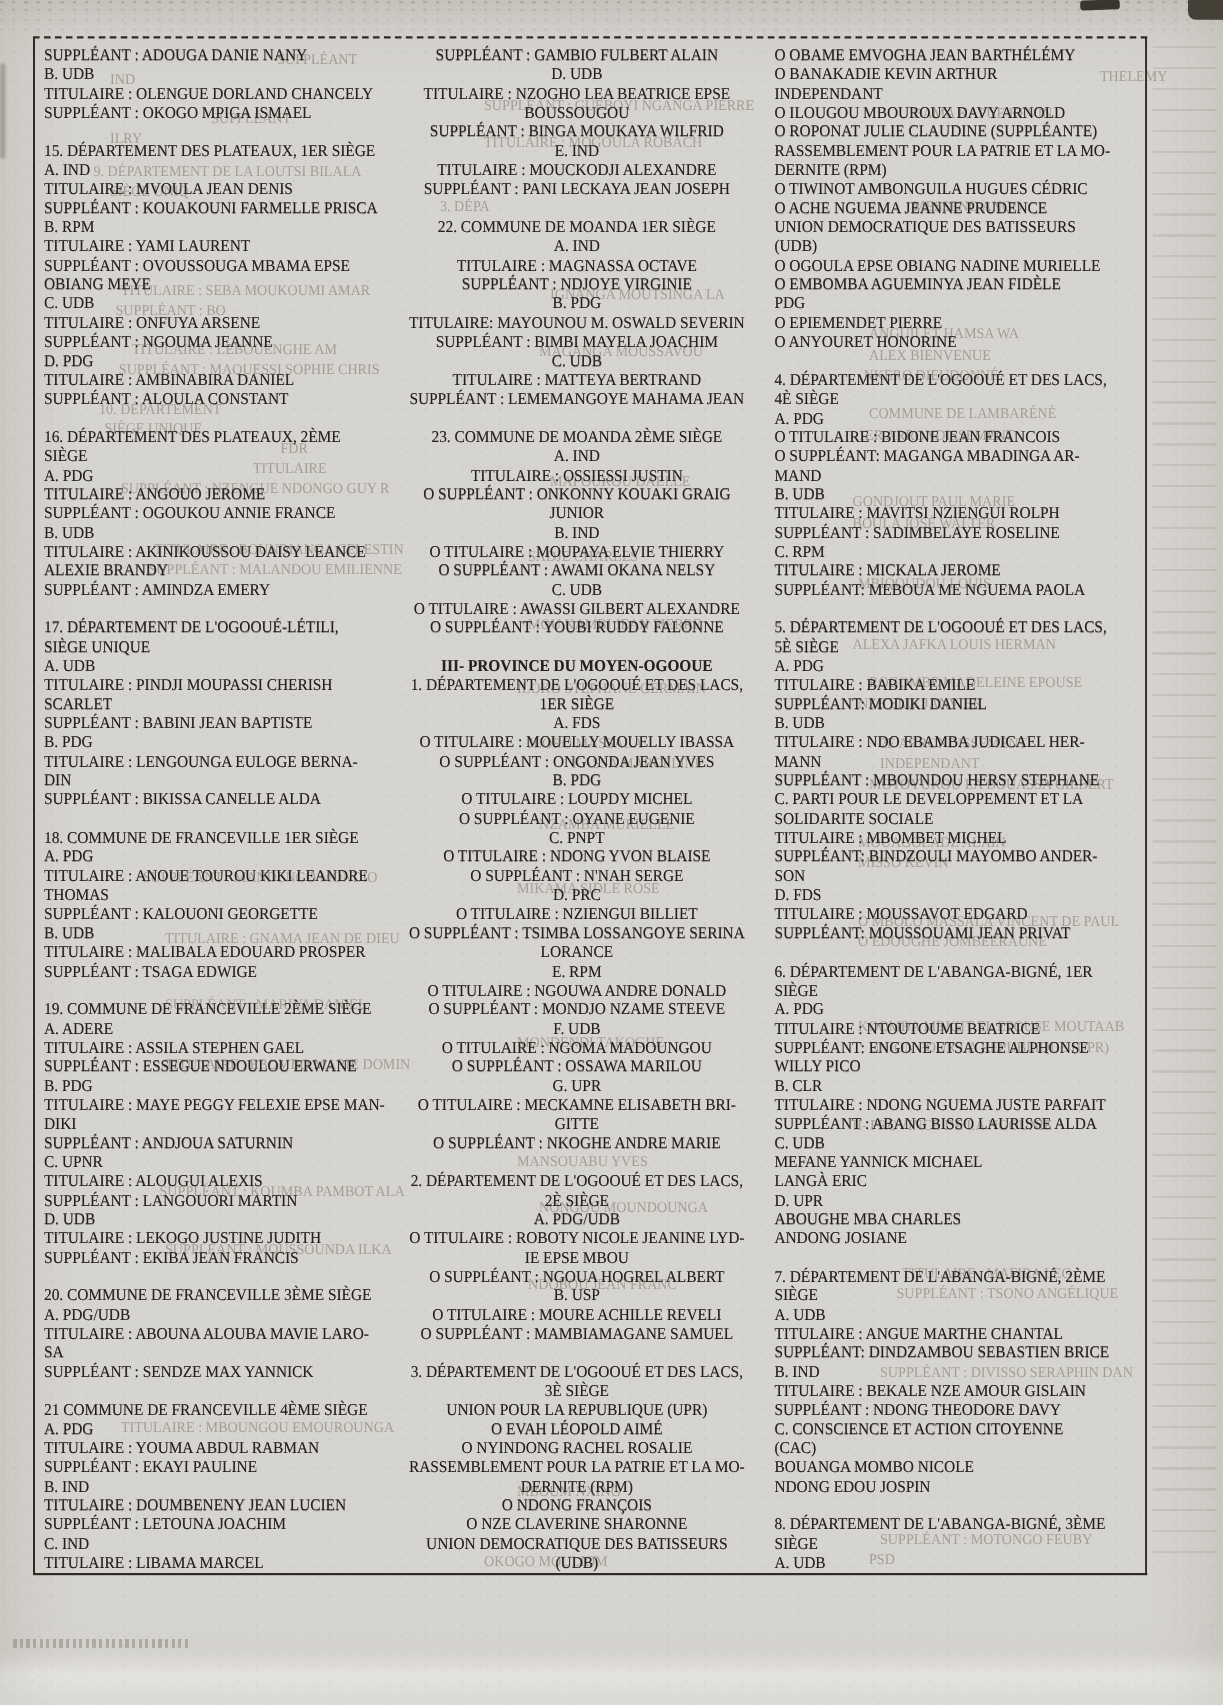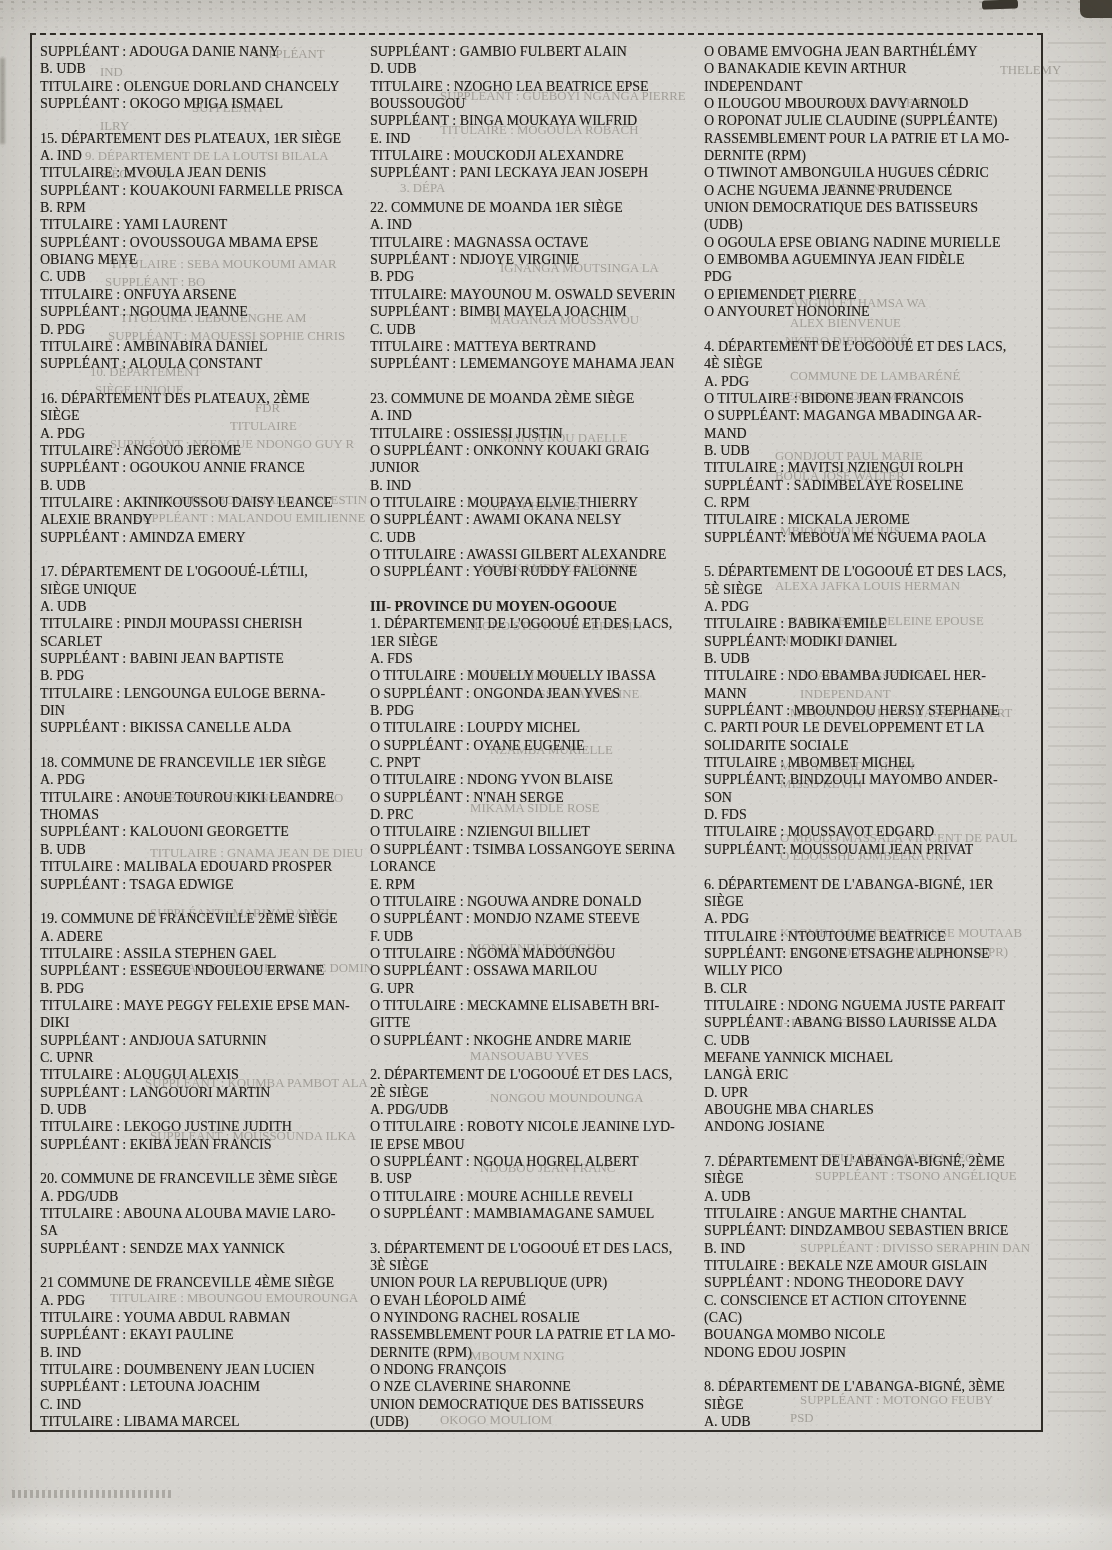--- a/index.html
+++ b/index.html
@@ -27,21 +27,21 @@
   .bottom-smudge{position:absolute;left:12px;top:1490px;width:160px;height:8px;
     background:repeating-linear-gradient(90deg, rgba(70,65,58,0.28) 0 3px, transparent 3px 6px);filter:blur(0.5px);}
   .right-ticks{position:absolute;left:1048px;top:42px;width:58px;height:1386px;
     background:repeating-linear-gradient(180deg, rgba(90,85,75,0.12) 0 2px, transparent 2px 19px);}
   .frame{
     position:absolute;left:30px;top:33px;width:1009px;height:1395px;
     border:2px solid #2e2b26;border-top-style:dashed;
   }
   .col{position:absolute;top:8px;}
   #col-0{left:8px;width:332px;}
-  #col-1{left:338px;width:332px;}
+  #col-1{left:338px;width:332px;text-align:center;}
   #col-2{left:672px;width:333px;}
   .line{
     height:17.35px;line-height:17.35px;font-size:15px;white-space:nowrap;
     color:#24211d;transform:scaleX(0.93);transform-origin:0 50%;
     text-shadow:0.2px 0.2px 0.3px rgba(30,27,23,0.40);
   }
   .line.bold{font-weight:bold;}
   .ghost{
     position:absolute;font-size:13.5px;line-height:15px;white-space:nowrap;
     color:rgba(98,93,84,0.45);transform:scaleX(0.95);transform-origin:0 0;

